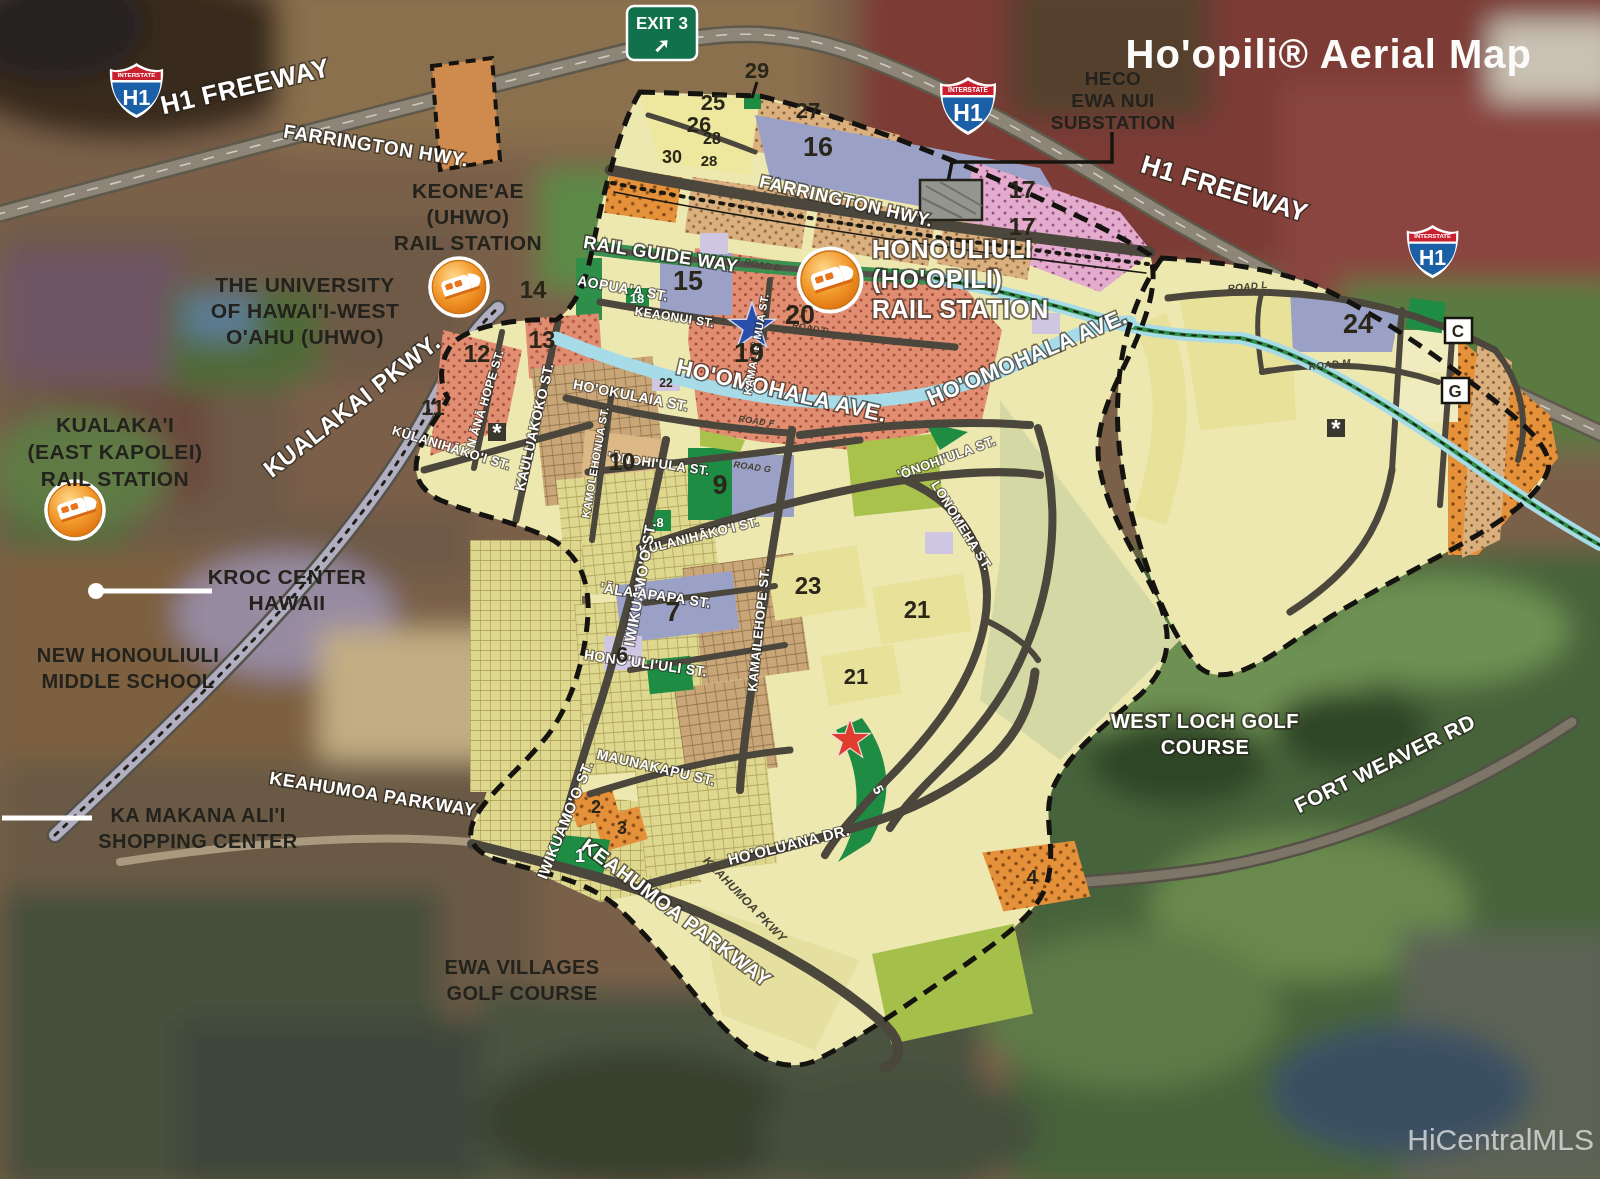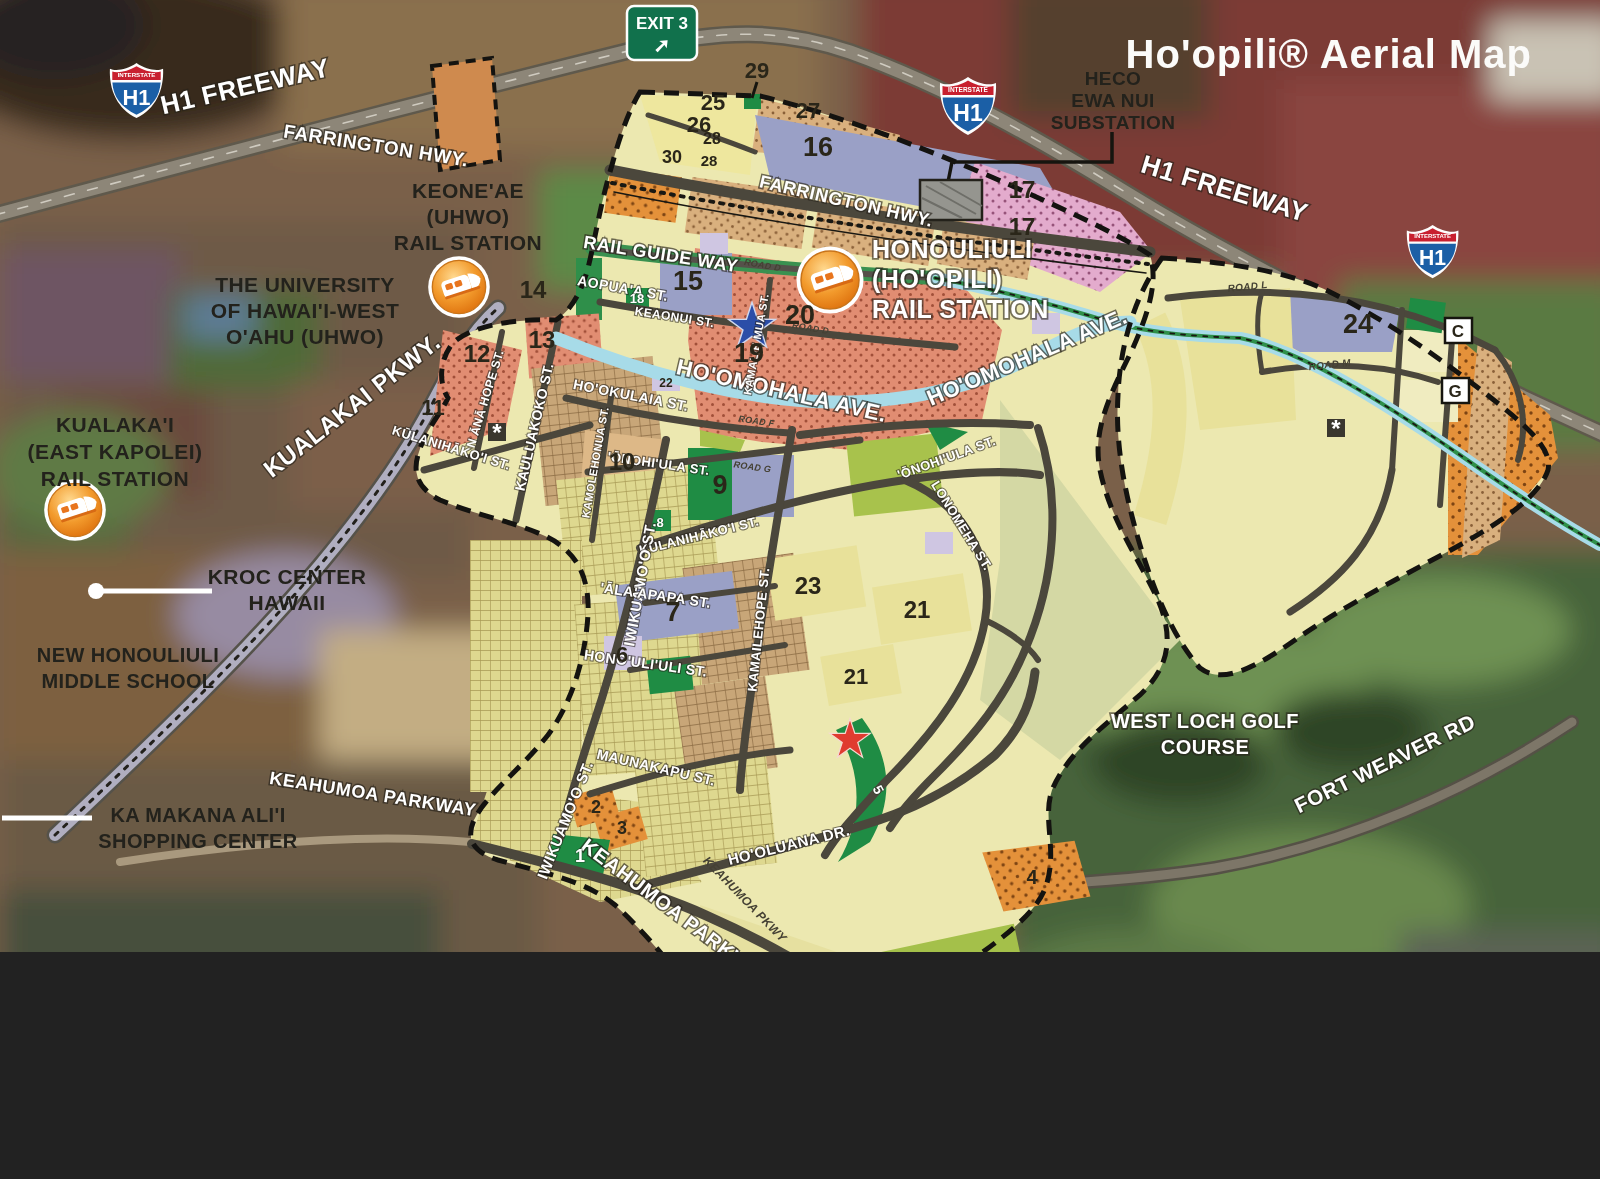--- a/index.html
+++ b/index.html
@@ -1,16 +1,16 @@
 <!DOCTYPE html>
 <html><head>
 <meta charset="utf-8">
 <style>
   html,body{margin:0;padding:0;background:#222;}
-  .stage{position:relative;width:1600px;height:952px;overflow:hidden;font-family:"Liberation Sans",sans-serif;}
+  .stage{position:relative;width:1600px;height:1179px;overflow:hidden;font-family:"Liberation Sans",sans-serif;}
   svg{display:block}
   text{font-family:"Liberation Sans",sans-serif;}
   .t-title{fill:#fbfbf9;font-weight:600;letter-spacing:1px;}
   .t-mark{fill:#e2e2e2;opacity:.78;font-weight:400;}
   .t-road{fill:#ffffff;font-weight:800;letter-spacing:.6px;paint-order:stroke;stroke:rgba(38,34,26,.65);stroke-width:3px;}
   .t-road-sm{fill:#ffffff;font-weight:800;letter-spacing:.4px;paint-order:stroke;stroke:rgba(38,34,26,.6);stroke-width:2.2px;}
   .t-place{fill:#23221c;font-weight:800;letter-spacing:.4px;}
   .t-place-w{fill:#ffffff;font-weight:800;letter-spacing:.5px;paint-order:stroke;stroke:rgba(38,34,26,.6);stroke-width:3.5px;}
   .t-parcel{fill:#2a2619;font-weight:800;}
   .t-parcel-w{fill:#ffffff;font-weight:800;paint-order:stroke;stroke:rgba(30,60,35,.5);stroke-width:1.5px;}

